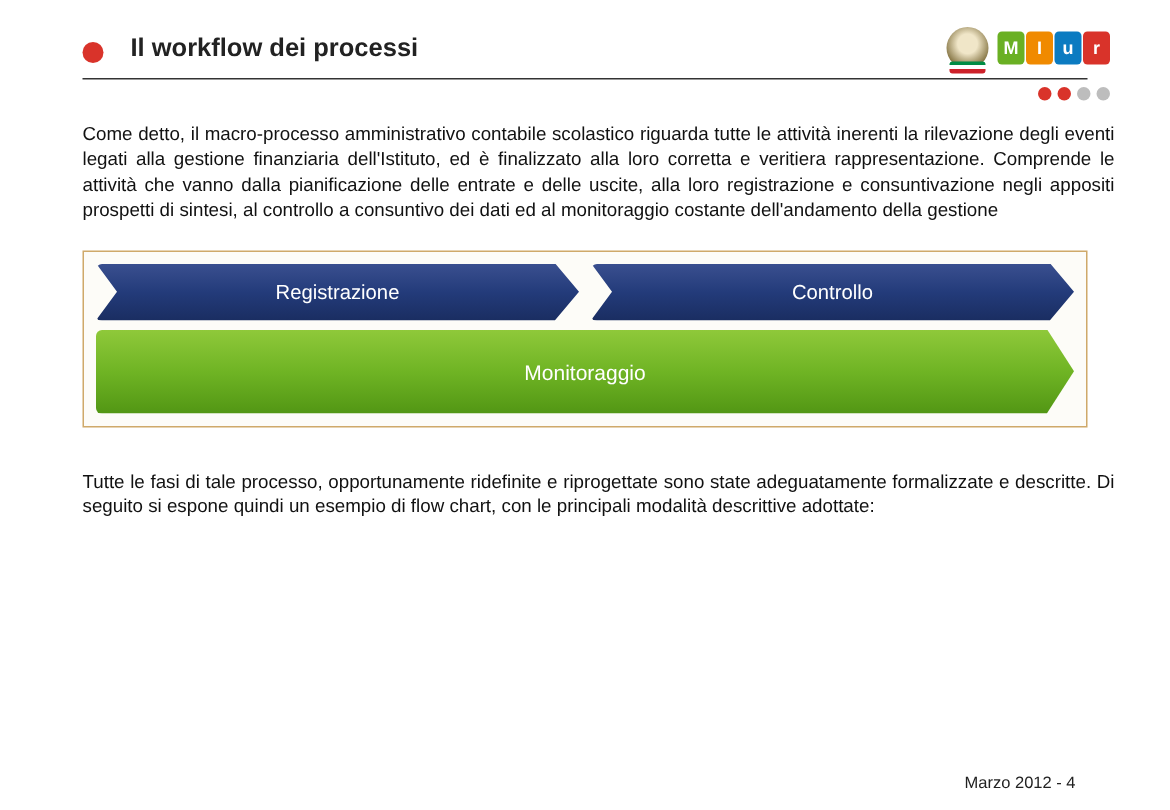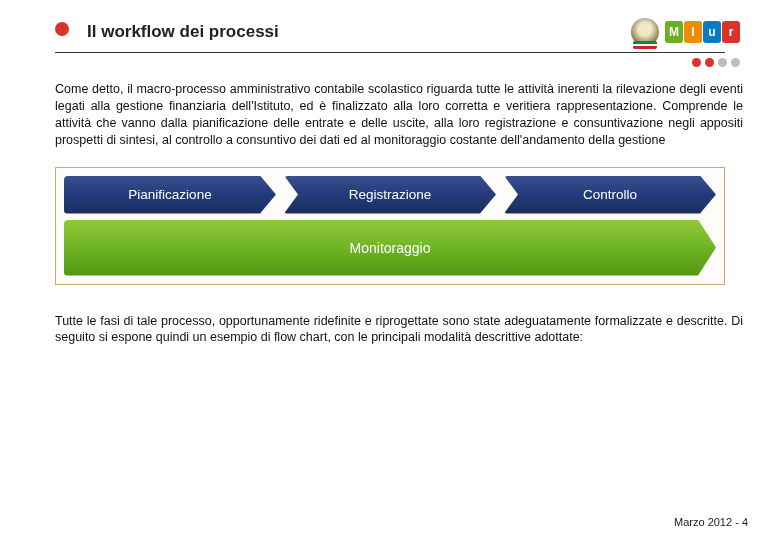--- a/index.html
+++ b/index.html
@@ -6,21 +6,21 @@
   body {
     width: 780px;
     height: 540px;
     background: #ffffff;
     font-family: Verdana, Geneva, sans-serif;
     position: relative;
     overflow: hidden;
   }
   .header {
     display: flex;
-    align-items: flex-start;
+    align-items: flex-end;
     padding: 22px 26px 10px 55px;
     position: relative;
   }
   .red-dot {
     width: 14px;
     height: 14px;
     background: #d9332a;
     border-radius: 50%;
     margin-right: 18px;
     flex-shrink: 0;
@@ -138,21 +138,21 @@
     color: #fff;
     font-size: 14px;
     display: flex;
     align-items: center;
     justify-content: center;
     clip-path: polygon(0 0, calc(100% - 18px) 0, 100% 50%, calc(100% - 18px) 100%, 0 100%);
   }
   .footer {
     position: absolute;
     bottom: 12px;
-    right: 32px;
+    right: 63px;
     font-size: 11px;
     color: #222;
   }
 </style>
 </head>
 <body>
 
 <div class="header">
   <div class="red-dot"></div>
   <div class="title">Il workflow dei processi</div>
@@ -172,21 +172,20 @@
   <span class="dr1"></span>
   <span class="dr2"></span>
   <span class="dr3"></span>
   <span class="dr4"></span>
 </div>
 
 <p class="para">Come detto, il macro-processo amministrativo contabile scolastico riguarda tutte le attività inerenti la rilevazione degli eventi legati alla gestione finanziaria dell'Istituto, ed è finalizzato alla loro corretta e veritiera rappresentazione. Comprende le attività che vanno dalla pianificazione delle entrate e delle uscite, alla loro registrazione e consuntivazione negli appositi prospetti di sintesi, al controllo a consuntivo dei dati ed al monitoraggio costante dell'andamento della gestione</p>
 
 <div class="diagram">
   <div class="top-row">
-    <div class="arrow-box first">Pianificazione</div>
     <div class="arrow-box">Registrazione</div>
     <div class="arrow-box">Controllo</div>
   </div>
   <div class="monitor-box">Monitoraggio</div>
 </div>
 
 <p class="para">Tutte le fasi di tale processo, opportunamente ridefinite e riprogettate sono state adeguatamente formalizzate e descritte. Di seguito si espone quindi un esempio di flow chart, con le principali modalità descrittive adottate:</p>
 
 <div class="footer">Marzo 2012 - 4</div>
 

